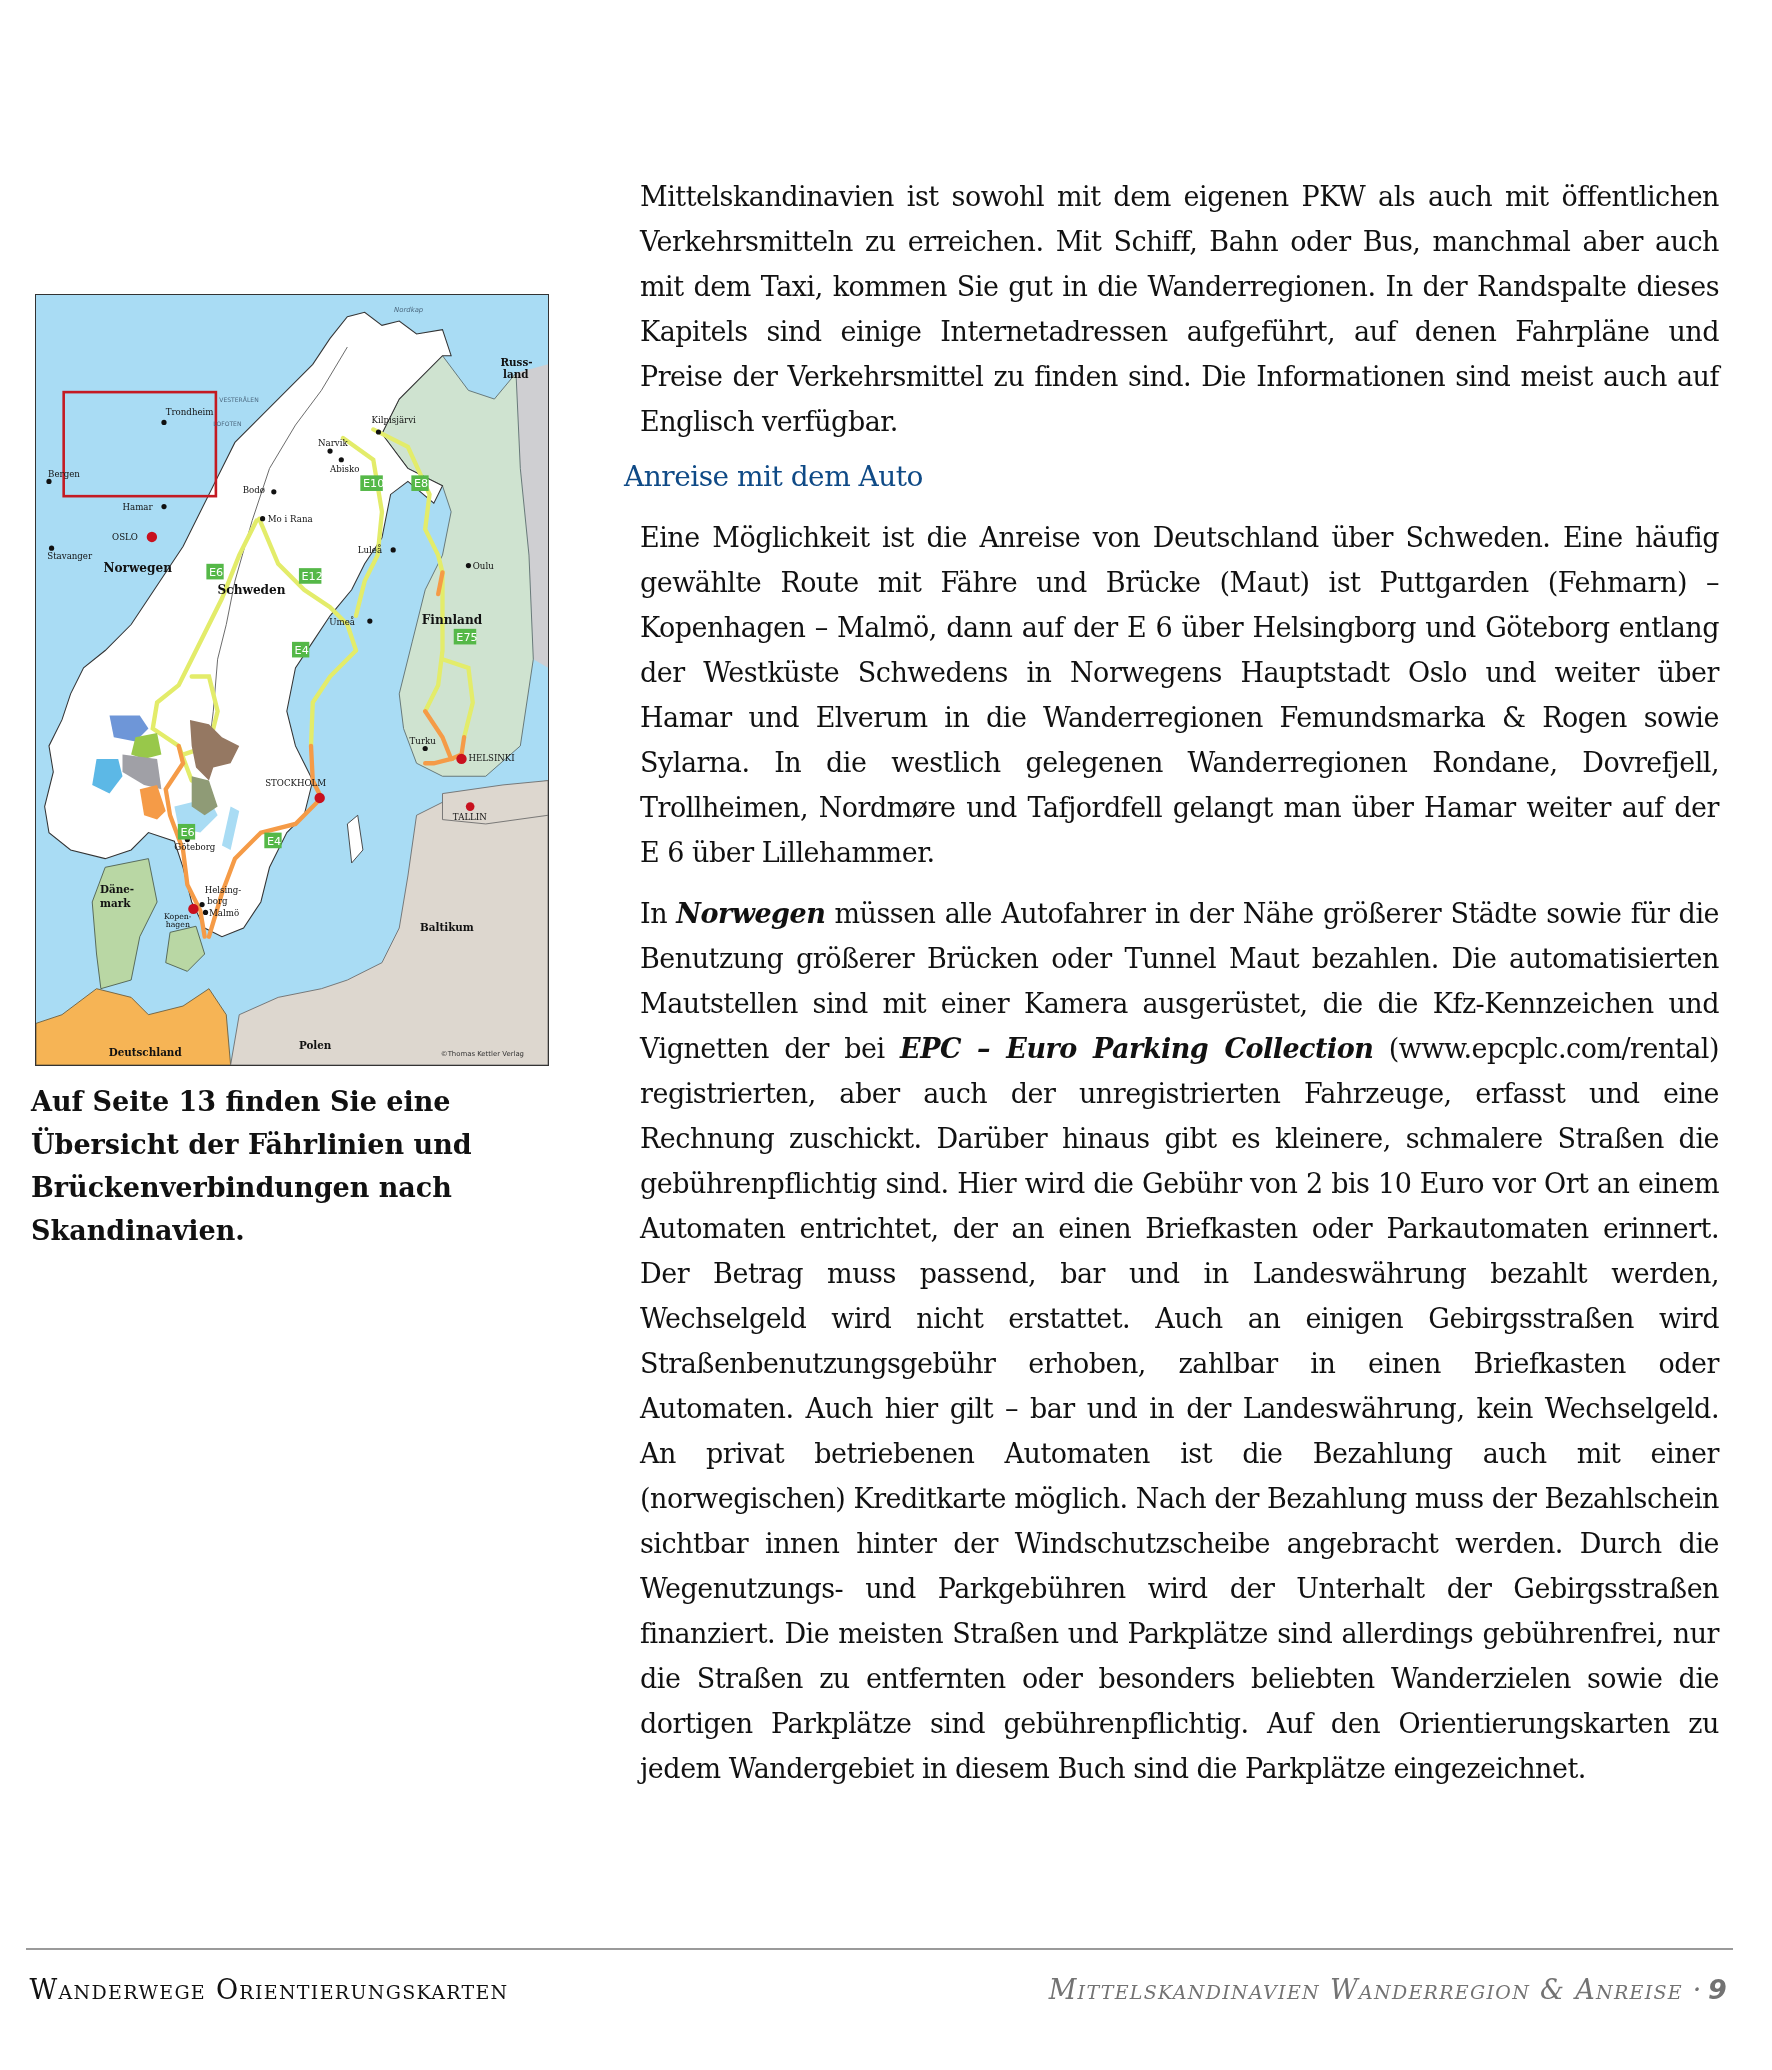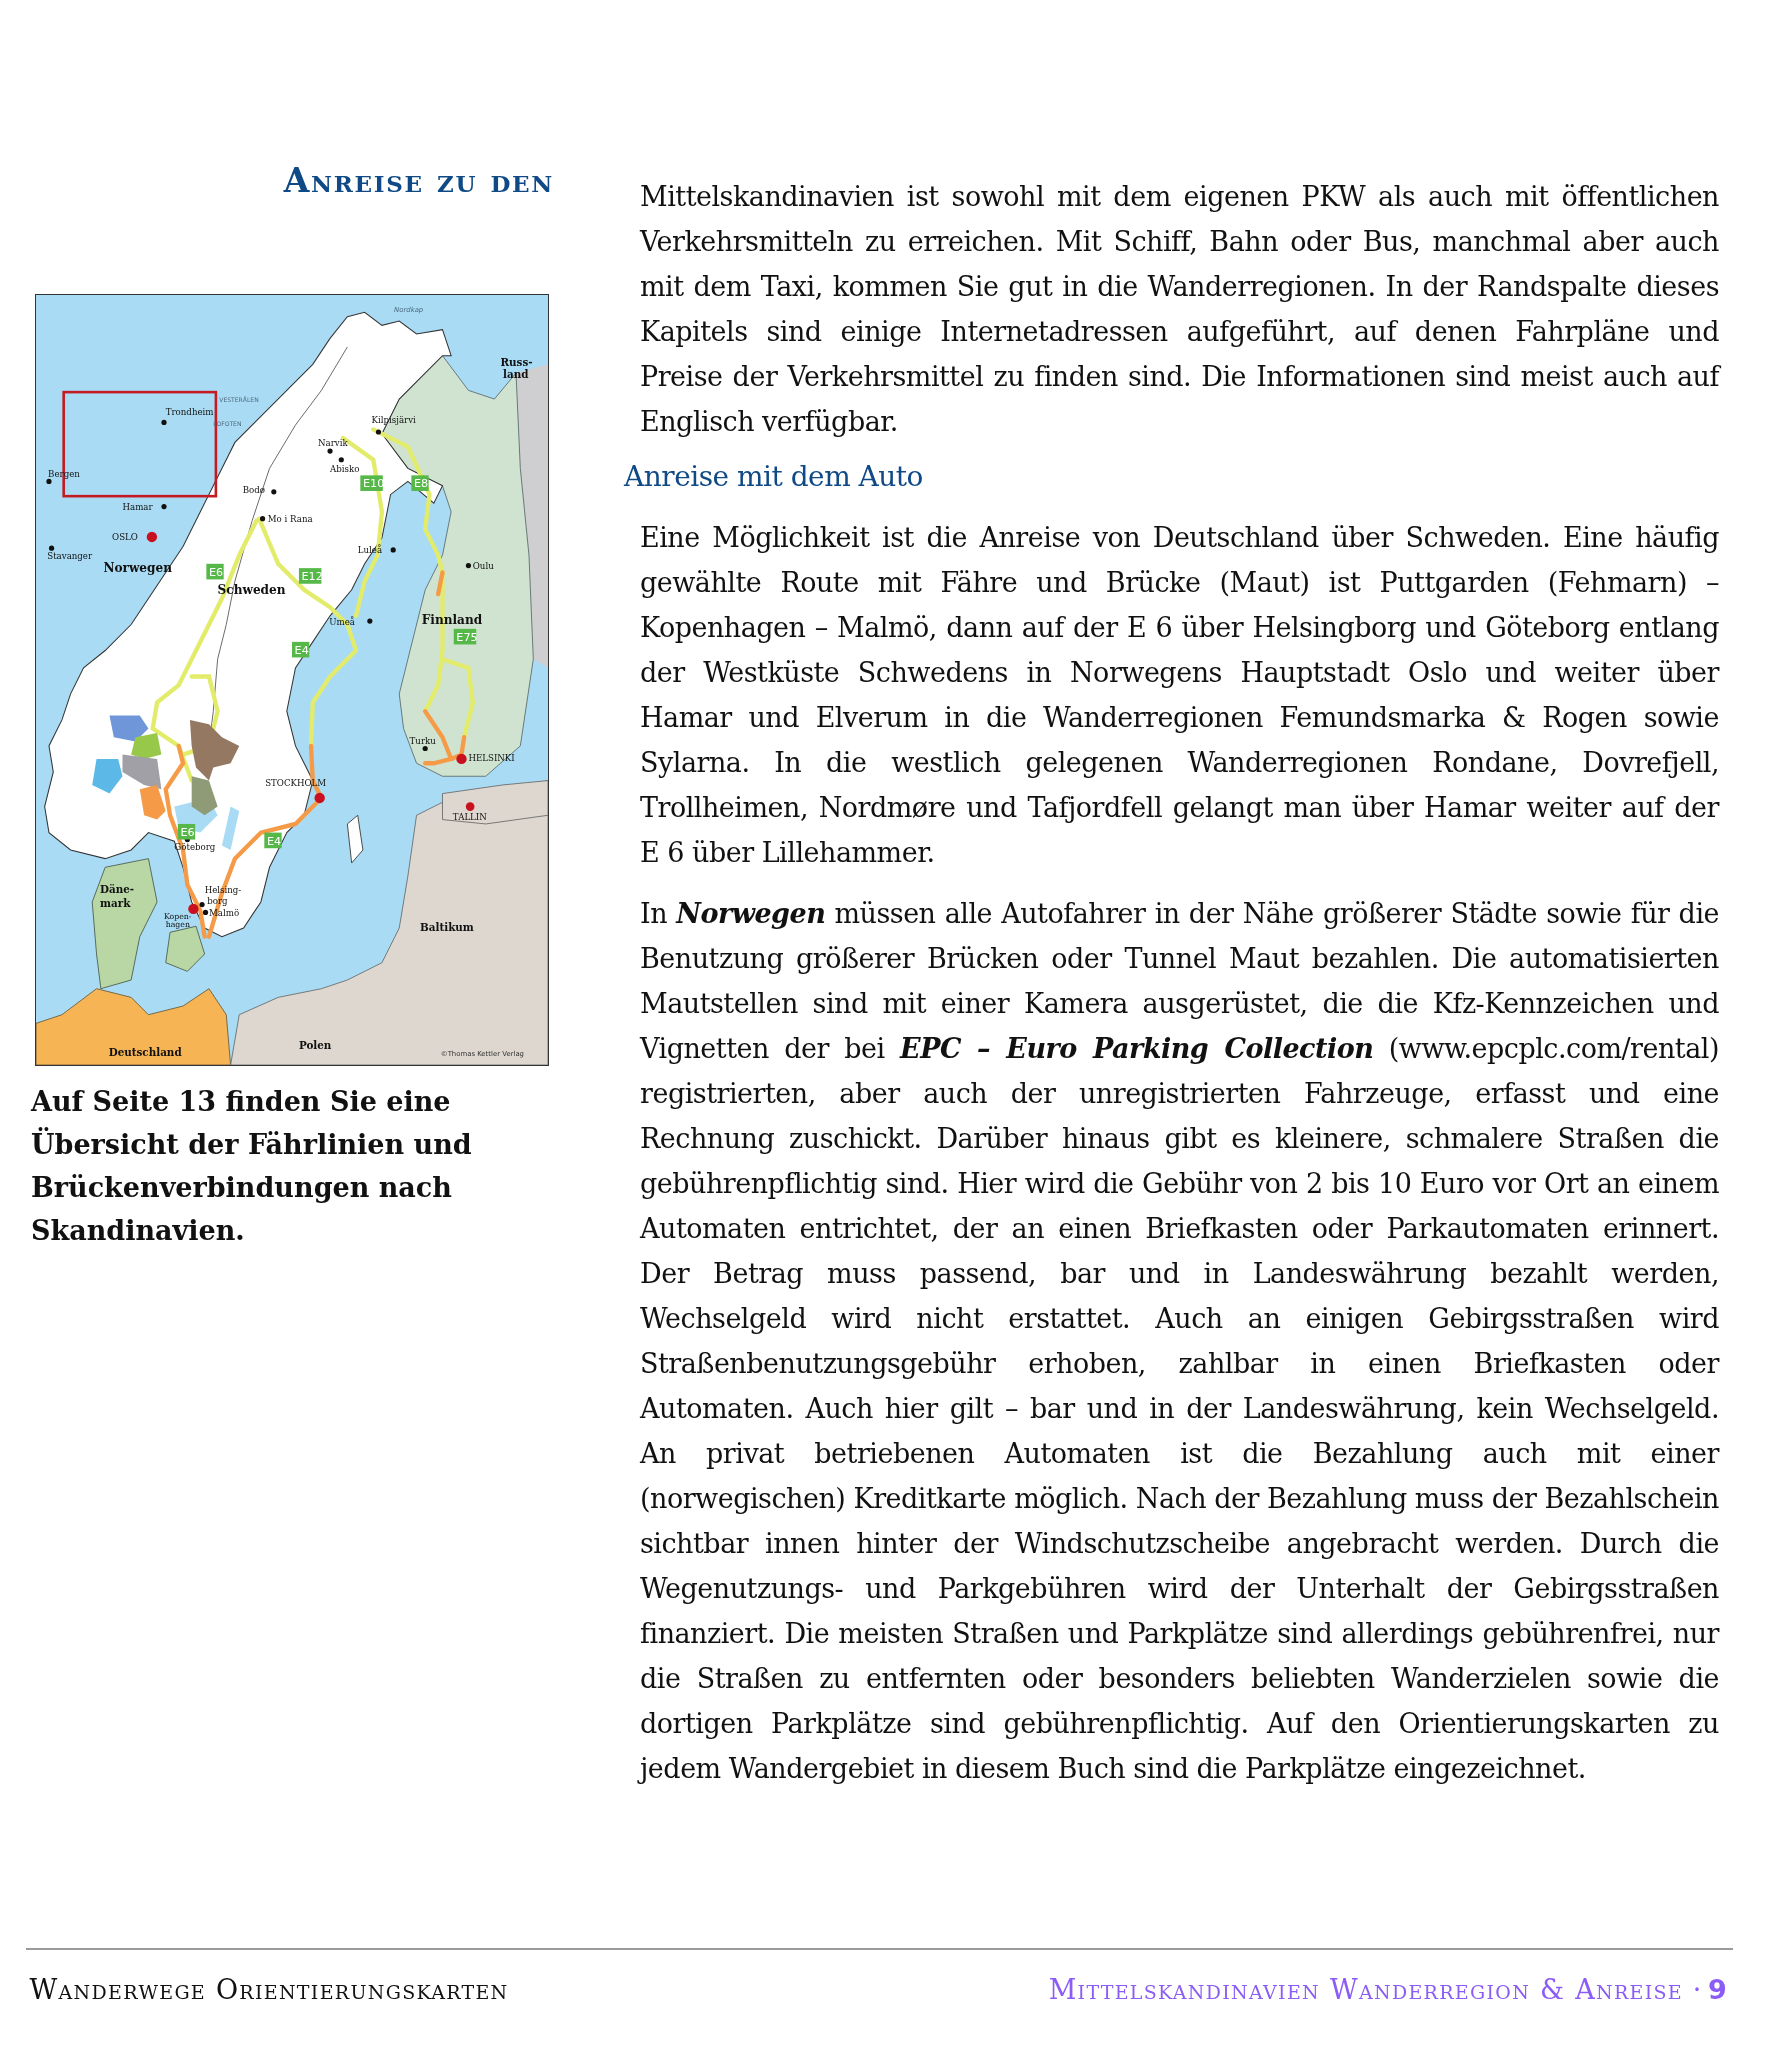--- a/index.html
+++ b/index.html
@@ -34,29 +34,28 @@
   .bi { font-weight: bold; font-style: italic; }
   .link { }
 
   .footer-rule { position: absolute; left: 26px; top: 1948px; width: 1707px; height: 1.7px; background: #9a9a9a; }
   .footer-left {
     position: absolute; left: 29.5px; top: 1974px; font-family: "DejaVu Serif", serif;
     font-variant: small-caps; font-size: 27px; letter-spacing: 1.3px; color: #111;
   }
   .footer-right {
     position: absolute; right: 45px; top: 1974px; font-family: "DejaVu Serif", serif;
-    font-variant: small-caps; font-size: 27px; letter-spacing: 1.3px; color: #8b5cf6;
+    font-variant: small-caps; font-size: 27px; letter-spacing: 1.3px; color: #737373; font-style: italic;
   }
   .footer-right .pagenum { font-family: "DejaVu Sans", sans-serif; font-weight: bold; font-variant: normal; margin-left: 5.2px; }
 </style>
 </head>
 <body>
 
 <div class="side-heading">
-  <div>Anreise zu den</div>
 </div>
 
 <div class="map-frame">
   <svg viewBox="0 0 592 888" preserveAspectRatio="none">
 
     <path fill="#cfcfd2" d="M555,90 L592,80 L592,430 L575,420 L570,300 L560,200 Z"></path>
 
     <path fill="#cfe3d0" stroke="#5a6a6a" stroke-width="1" d="M420,120 L470,70 L500,110 L530,120 L555,90 L560,200 L570,300 L575,420 L560,520 L520,555 L470,555 L440,540 L425,500 L420,460 L435,400 L450,340 L470,300 L480,250 L470,220 L430,200 L400,160 Z"></path>
 
     <path fill="#ffffff" stroke="#333" stroke-width="1.2" d="M360,25 L380,20 L400,35 L420,30 L440,45 L470,40 L480,70 L470,70 L420,120 L400,160 L430,200 L470,220 L460,240 L430,215 L410,230 L400,280 L380,310 L365,340 L340,370 L320,400 L300,430 L290,480 L300,520 L320,560 L310,600 L290,620 L270,660 L260,700 L240,730 L215,740 L195,730 L180,700 L170,660 L160,630 L130,620 L110,640 L80,650 L40,640 L15,620 L10,590 L20,550 L15,520 L30,490 L40,460 L55,430 L80,410 L110,380 L130,350 L150,320 L170,290 L190,250 L210,210 L230,170 L260,140 L290,110 L320,80 L340,50 Z"></path>

